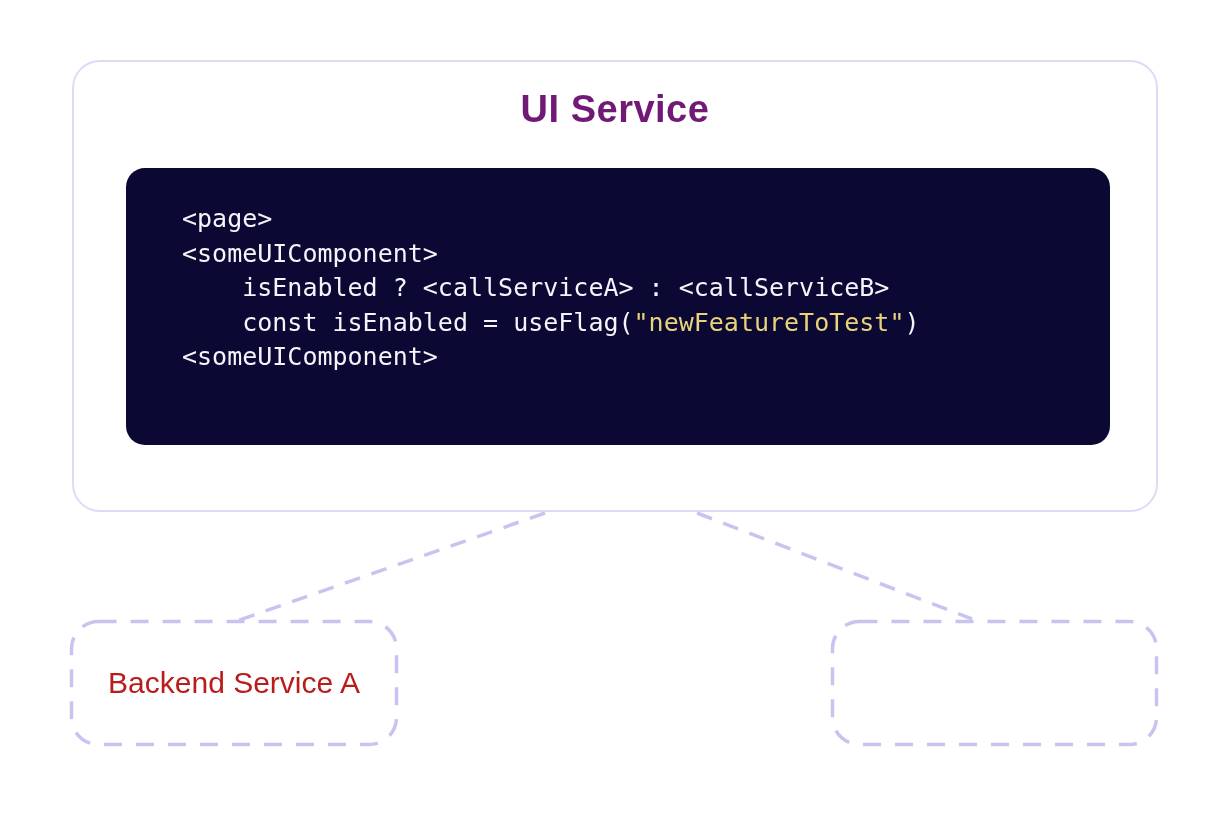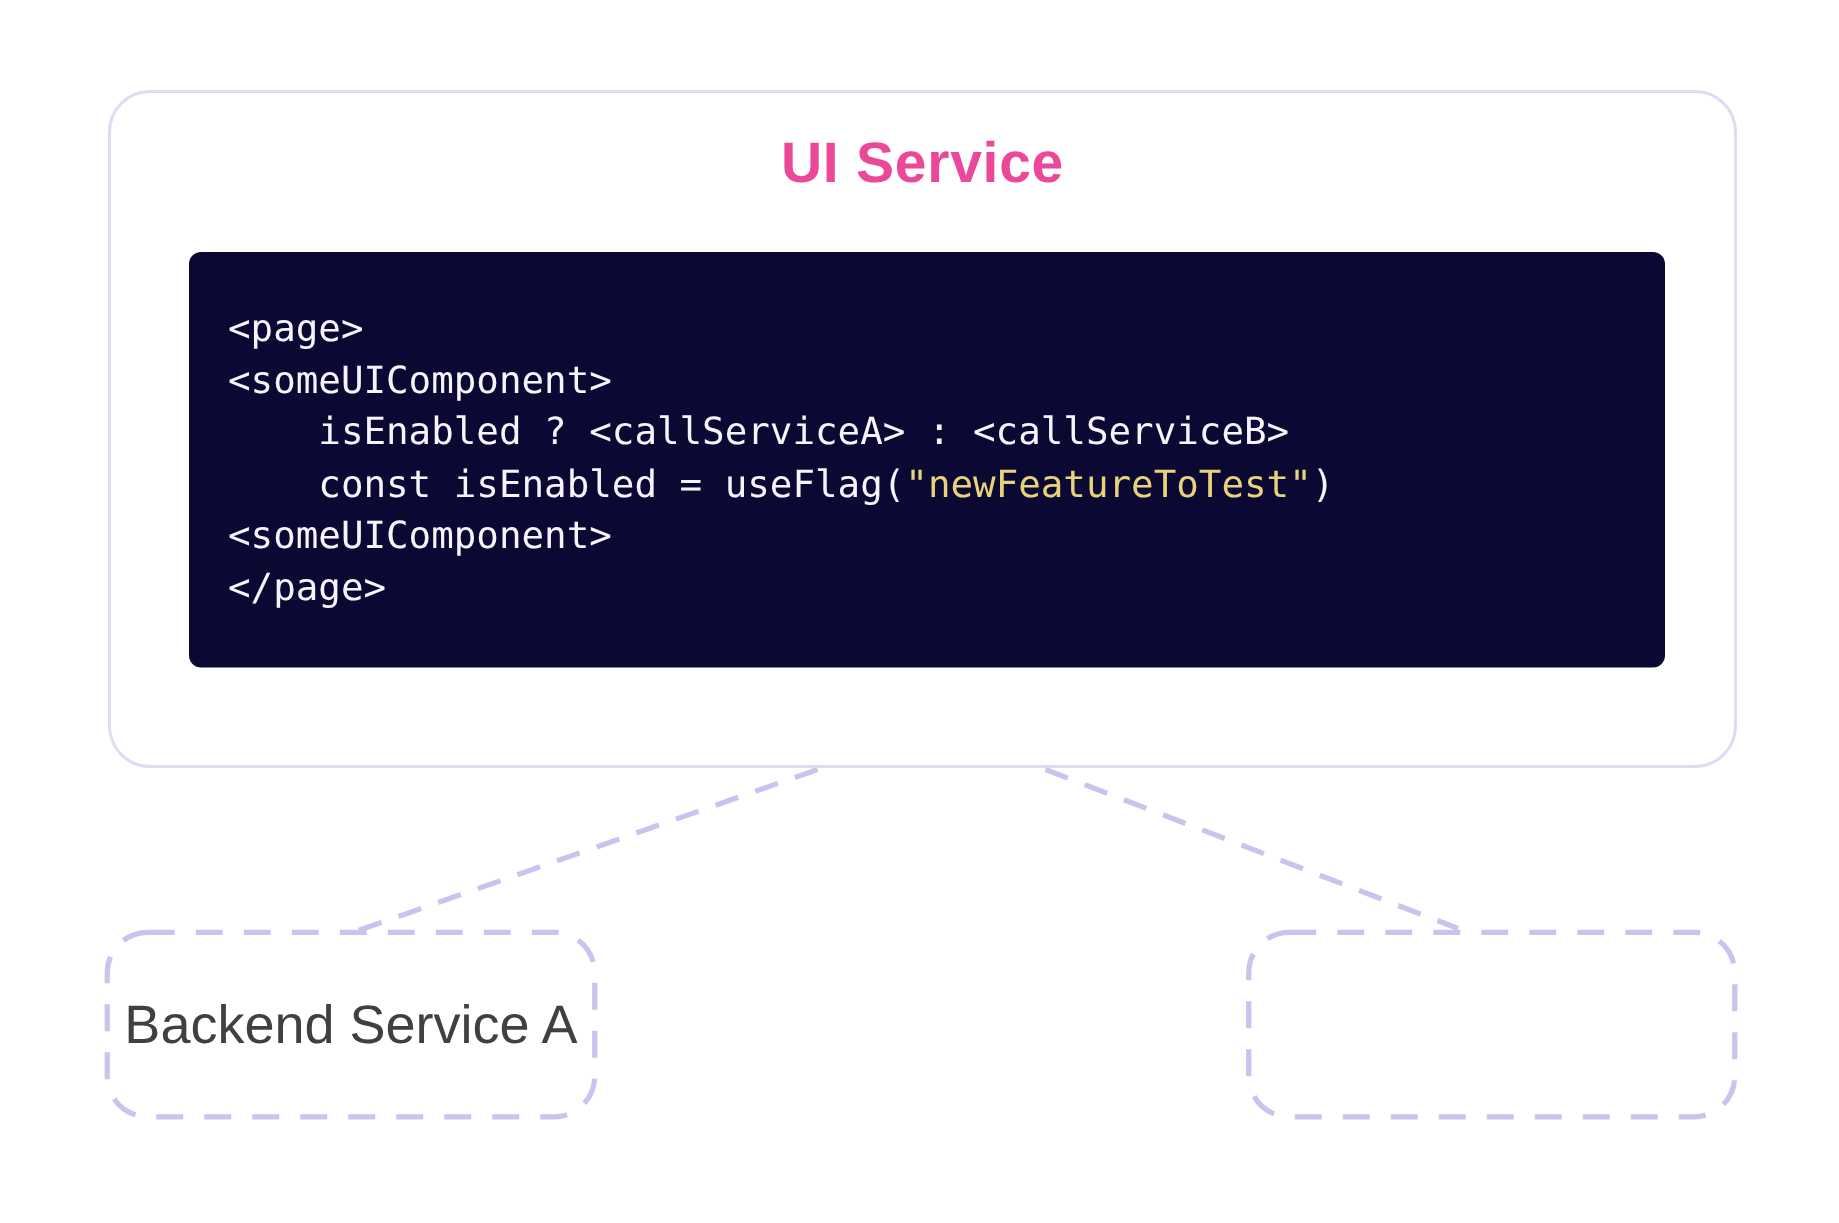--- a/index.html
+++ b/index.html
@@ -24,33 +24,33 @@
     border: 2.5px solid #dedbf6;
     border-radius: 28px;
     box-sizing: border-box;
     background: #ffffff;
   }
   .ui-service-title {
     margin-top: 26px;
     text-align: center;
     font-size: 38px;
     font-weight: bold;
-    color: #ec4899;
+    color: #701a75;
     letter-spacing: 0.5px;
   }
   .code-block {
     position: absolute;
     left: 52px;
     top: 106px;
     width: 984px;
     height: 277px;
     background: #0b0833;
-    border-radius: 8px;
+    border-radius: 19px;
     box-sizing: border-box;
-    padding: 34px 26px;
+    padding: 34px 56px;
   }
   .code-line {
     white-space: pre;
     font-family: "DejaVu Sans Mono", monospace;
     font-size: 25px;
     line-height: 34.6px;
     color: #f6f4fa;
     font-weight: 500;
   }
   .code-line .str {
@@ -65,41 +65,40 @@
     pointer-events: none;
   }
   .backend-label {
     position: absolute;
     width: 328px;
     height: 126px;
     top: 620px;
     display: flex;
     align-items: center;
     justify-content: center;
-    font-size: 36px;
-    color: #404040;
+    font-size: 30px;
+    color: #b91c1c;
   }
   .backend-label.a { left: 70px; }
   .backend-label.b { left: 831px; width: 327px; }
 </style>
 </head>
 <body>
 
 <div class="canvas">
 
   <div class="ui-service-box">
     <div class="ui-service-title">UI Service</div>
 
     <div class="code-block">
       <div class="code-line"><span>&lt;page&gt;</span></div>
       <div class="code-line"><span>&lt;someUIComponent&gt;</span></div>
       <div class="code-line"><span>    isEnabled ? &lt;callServiceA&gt; : &lt;callServiceB&gt;</span></div>
       <div class="code-line"><span>    const isEnabled = useFlag(</span><span class="str">"newFeatureToTest"</span><span>)</span></div>
       <div class="code-line"><span>&lt;someUIComponent&gt;</span></div>
-      <div class="code-line"><span>&lt;/page&gt;</span></div>
     </div>
   </div>
 
   <svg class="connectors" viewBox="0 0 1226 815" xmlns="http://www.w3.org/2000/svg">
     <line x1="545" y1="513" x2="237" y2="621" stroke="#c8c4f0" stroke-width="3.5" stroke-dasharray="16 12"></line>
     <line x1="697" y1="513" x2="972" y2="619" stroke="#c8c4f0" stroke-width="3.5" stroke-dasharray="16 12"></line>
     <rect x="71.5" y="621.5" width="325" height="123" rx="27" fill="#ffffff" stroke="#c8c4f0" stroke-width="3.5" stroke-dasharray="18 14"></rect>
     <rect x="832.5" y="621.5" width="324" height="123" rx="27" fill="#ffffff" stroke="#c8c4f0" stroke-width="3.5" stroke-dasharray="18 14"></rect>
   </svg>
 

